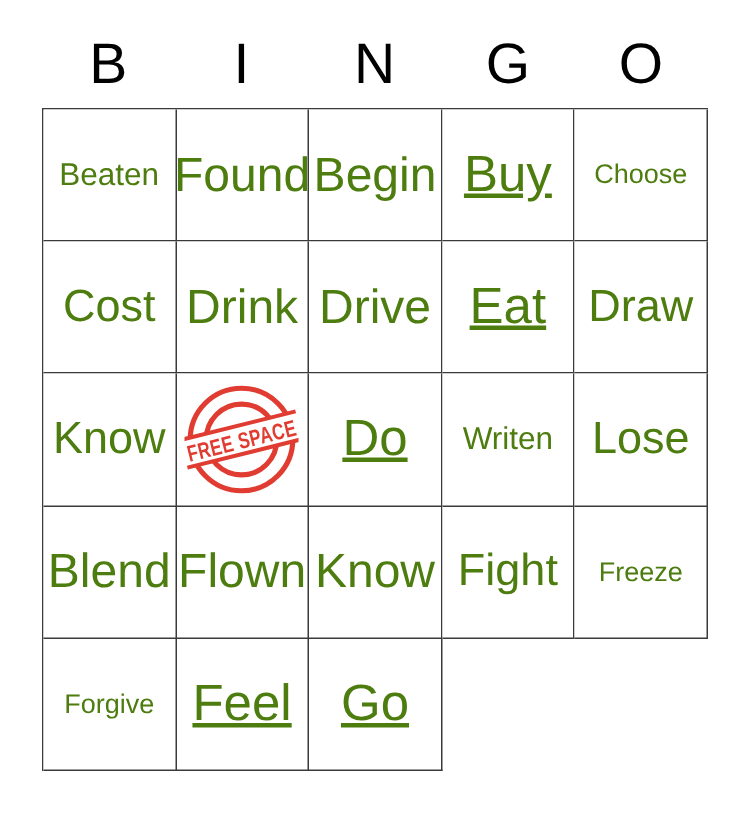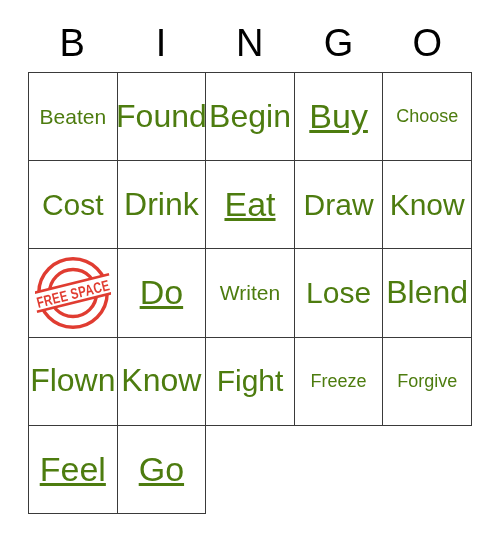--- a/index.html
+++ b/index.html
@@ -119,20 +119,23 @@
       <div class="cell">
         <span class="cell-text fs-xs">Choose</span>
       </div>
       <div class="cell">
         <span class="cell-text fs-lg">Cost</span>
       </div>
       <div class="cell">
         <span class="cell-text fs-md">Drink</span>
       </div>
       <div class="cell">
+        <span class="cell-text fs-md">Drive</span>
+      </div>
+      <div class="cell">
         <span class="cell-text fs-xl">Eat</span>
       </div>
       <div class="cell">
         <span class="cell-text fs-lg">Draw</span>
       </div>
       <div class="cell">
         <span class="cell-text fs-lg">Know</span>
       </div>
       <div class="cell free-cell">
         <span class="stamp">

